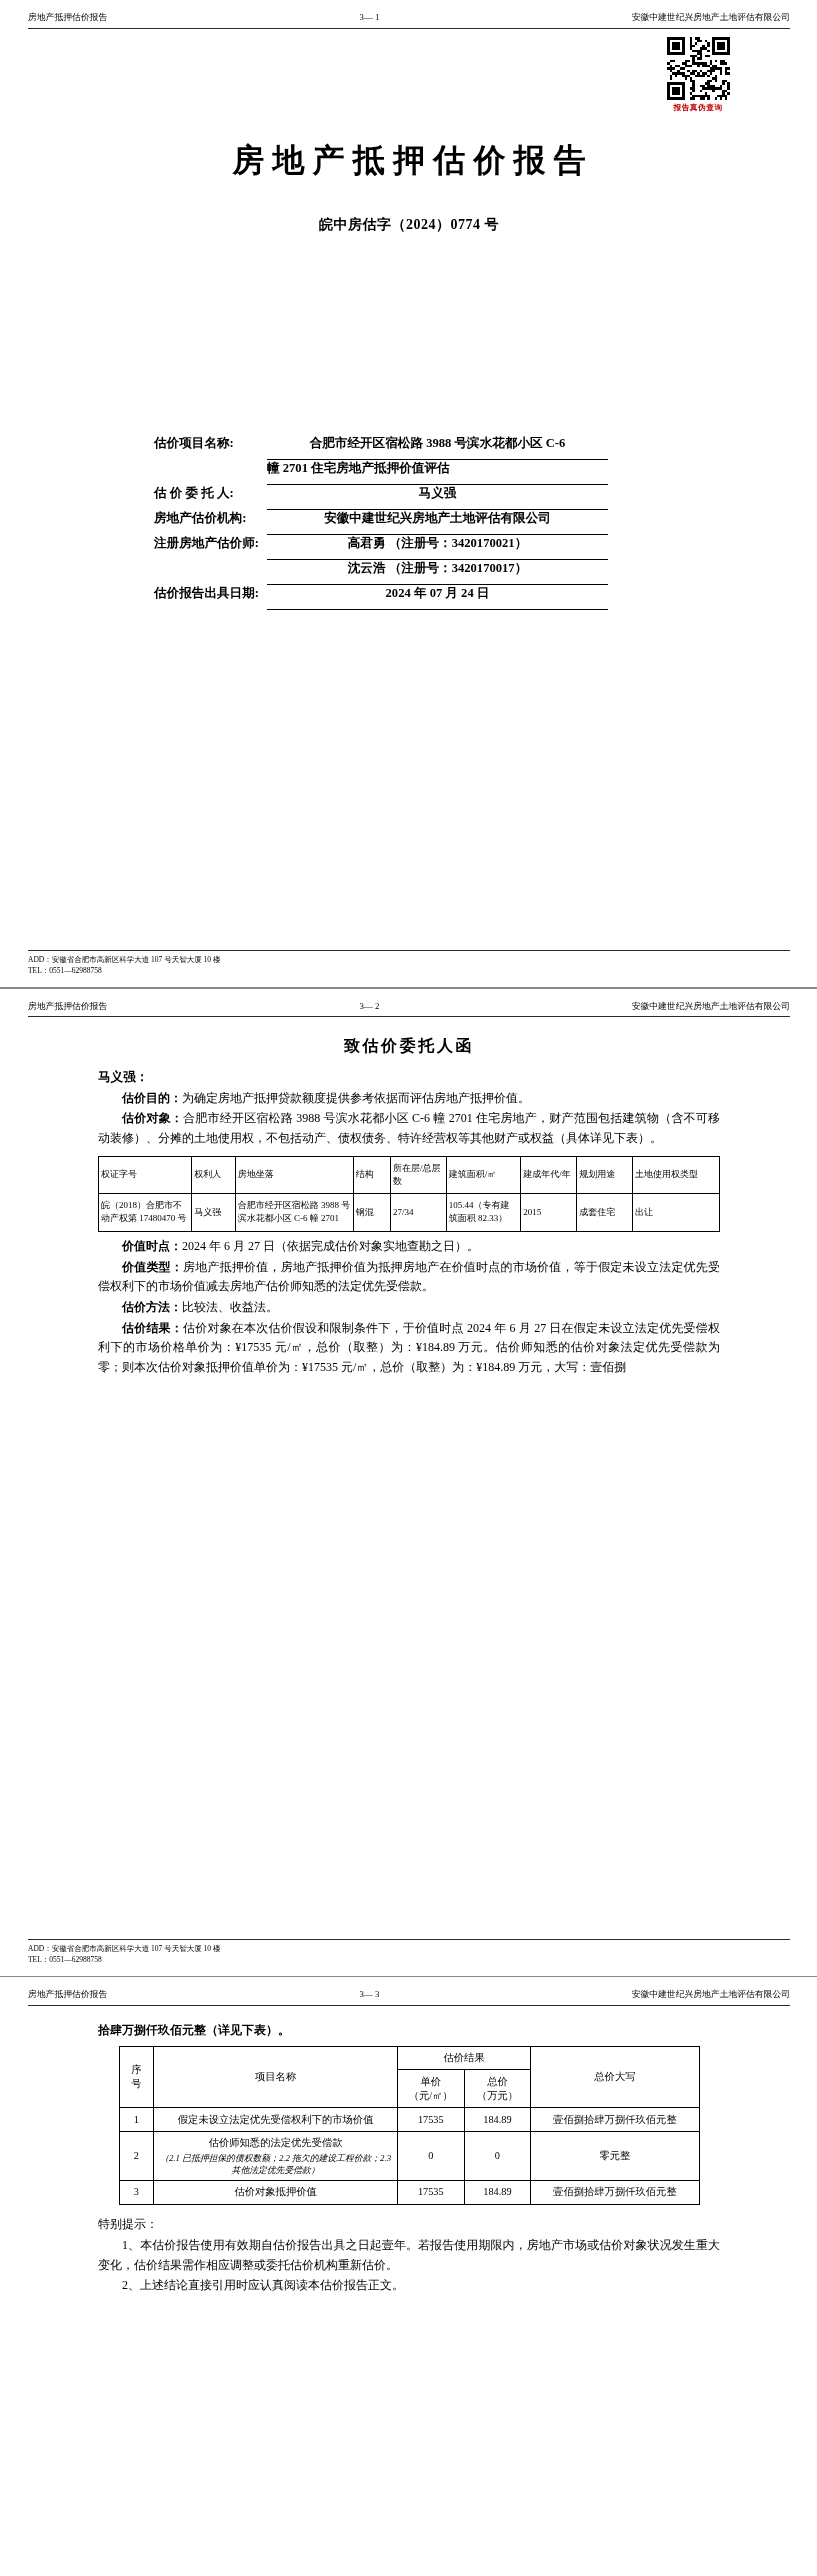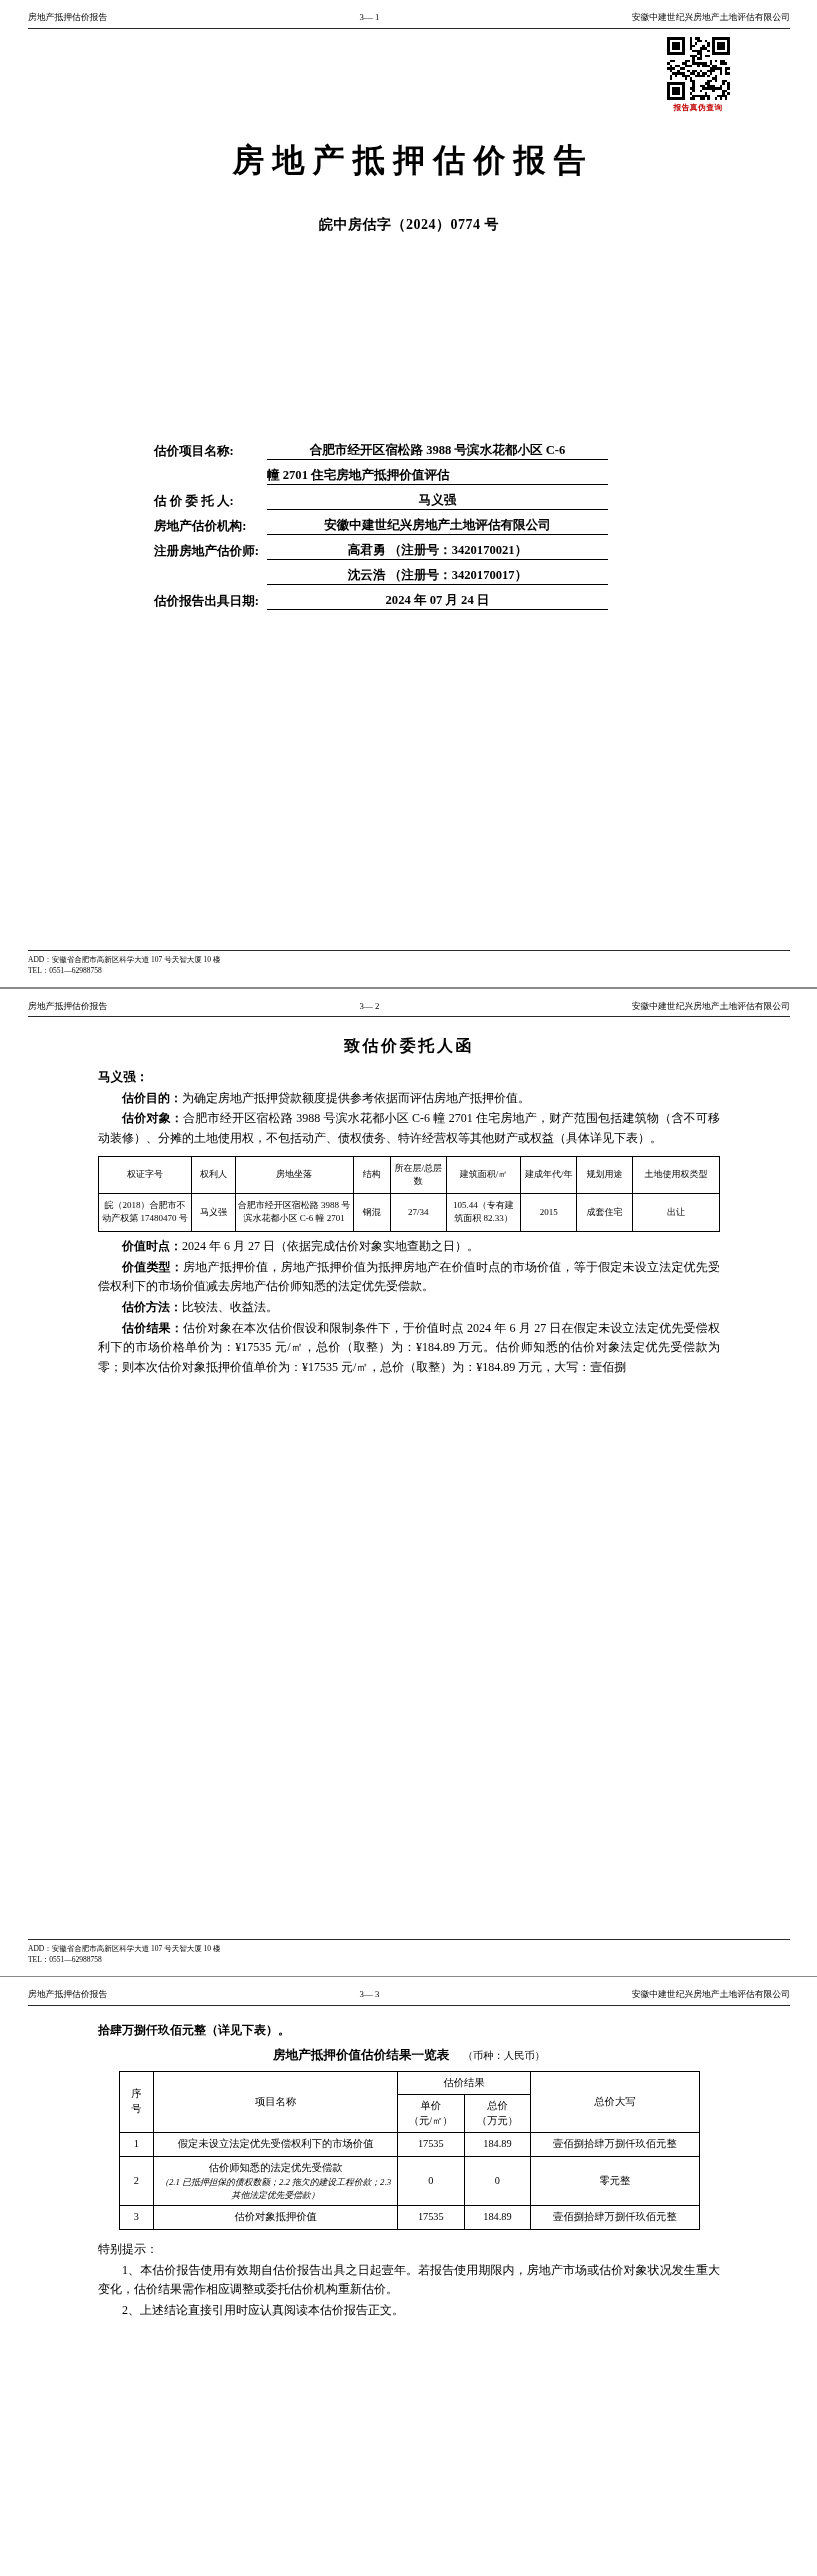--- a/index.html
+++ b/index.html
@@ -32,38 +32,38 @@
 
   .cover-title {
     position: absolute; top: 139px; left: 0; right: 0; text-align: center;
     font-size: 32px; font-weight: bold; letter-spacing: 8.2px; text-indent: 8.2px;
   }
   .cover-docno {
     position: absolute; top: 216px; left: 0; right: 0; text-align: center;
     font-size: 14px; font-weight: bold; letter-spacing: 0.5px;
   }
   .cover-fields { position: absolute; top: 435px; left: 154px; right: 93px; font-size: 12.6px; font-weight: bold; }
-  .field-row { display: flex; align-items: flex-end; height: 25px; }
+  .field-row { display: flex; height: 25px; }
   .field-label { width: 113px; flex: none; white-space: nowrap; }
   .field-value {
     width: 341px; flex: none; text-align: center;
     border-bottom: 1px solid #000; padding-bottom: 0.5px; white-space: nowrap;
   }
   .field-value.left { text-align: left; }
 
   
   .content { position: absolute; left: 98px; right: 98px; top: 44px; font-size: 12px; line-height: 1.64; }
   .letter-title { text-align: center; font-size: 16px; font-weight: bold; letter-spacing: 2.6px; margin-bottom: 8.2px; }
   .salutation { font-weight: bold; font-size: 12.6px; }
   p.para { margin: 1px 0; text-indent: 2em; text-align: justify; }
   .b { font-weight: bold; }
 
   table.prop-table {
     width: 100%; border-collapse: collapse; margin: 7.2px 0 5.2px;
-    font-size: 9px; text-align: center; line-height: 1.45;
+    font-size: 9px; text-align: left; line-height: 1.45;
   }
   table.prop-table th, table.prop-table td {
     border: 0.8px solid #000; padding: 5.2px 2.1px; vertical-align: middle; font-weight: normal;
   }
 
   
   .carryover { font-weight: bold; }
   .table-caption { text-align: center; font-size: 12.6px; font-weight: bold; margin-top: 4.1px; }
   .currency-note { font-size: 10.3px; font-weight: normal; margin-left: 13.4px; }
 
@@ -223,23 +223,20 @@
   <section class="page">
     <header class="page-header">
       <span>房地产抵押估价报告</span>
       <span>3— 3</span>
       <span>安徽中建世纪兴房地产土地评估有限公司</span>
     </header>
 
     <div class="content">
       <p class="carryover">拾肆万捌仟玖佰元整（详见下表）。</p>
 
-      <div class="table-caption">
-        <span>房地产抵押价值估价结果一览表</span><span class="currency-note">（币种：人民币）</span>
-      </div>
 
       <table class="results-table">
         <colgroup>
           <col style="width:6%">
             <col style="width:42%">
             <col style="width:11.5%">
             <col style="width:11.5%">
             <col style="width:29%">
         </colgroup>
         <tbody>

